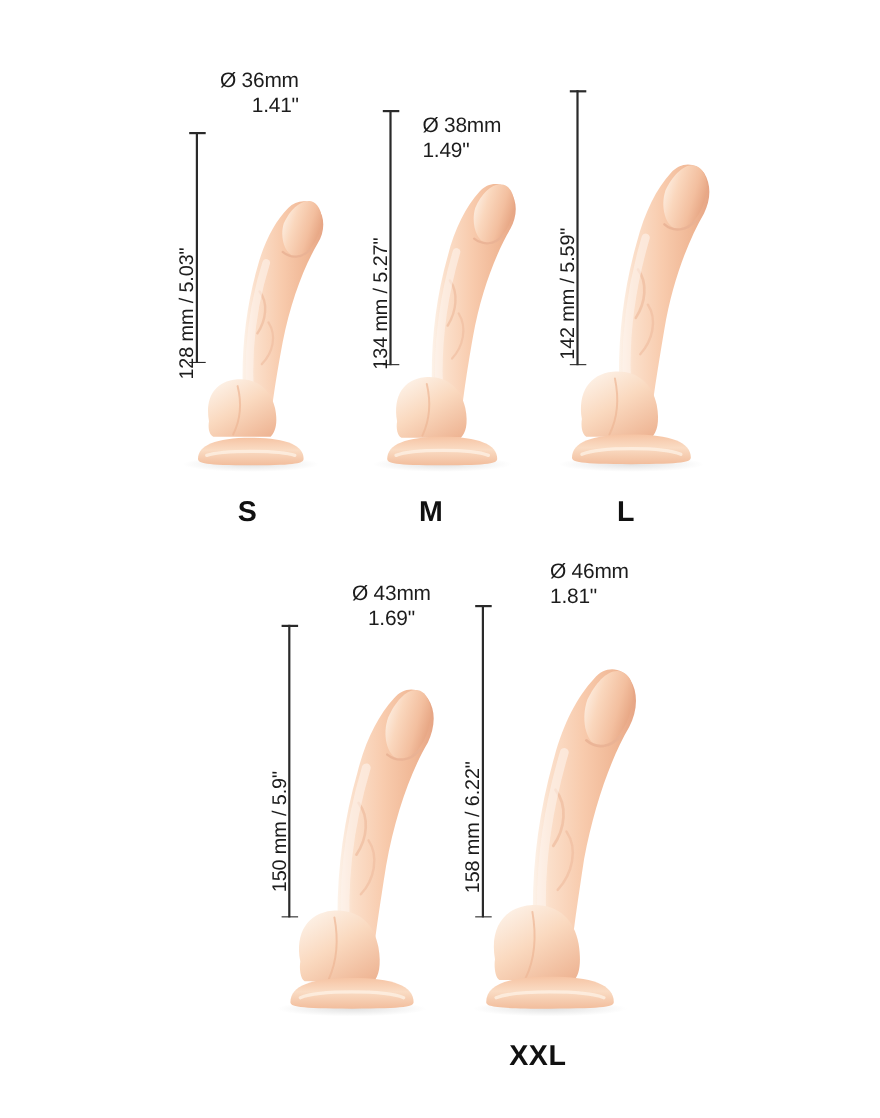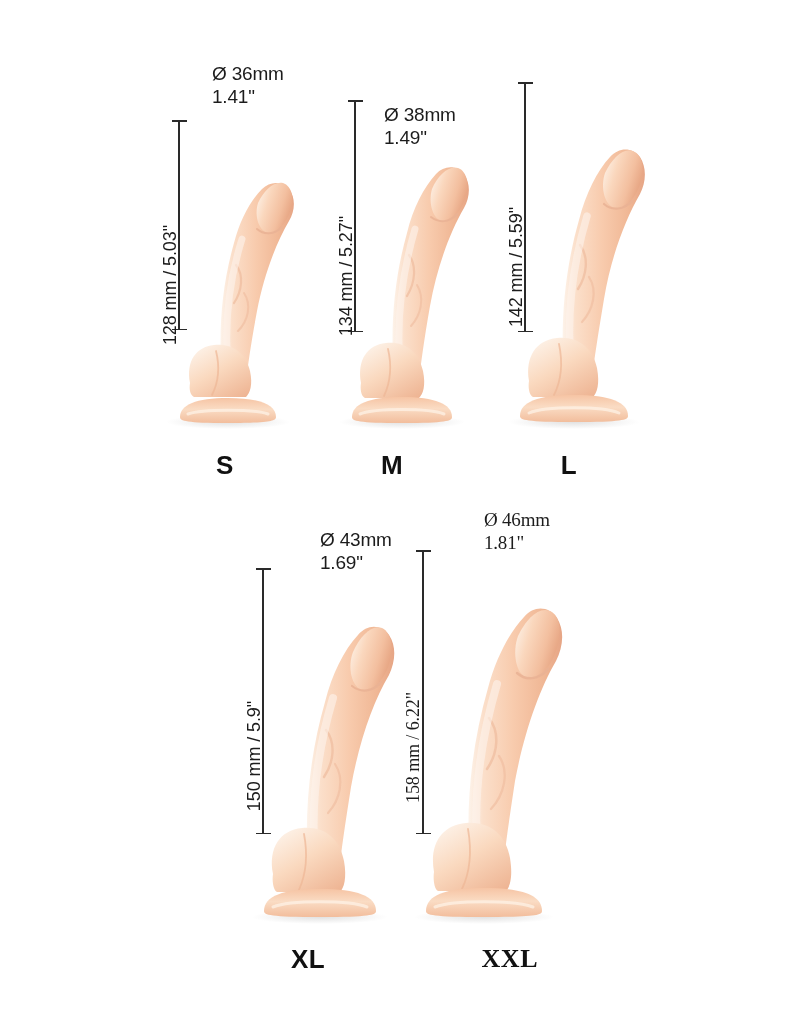--- a/index.html
+++ b/index.html
@@ -100,21 +100,21 @@
 </style>
 </head>
 <body>
 
 <div class="chart-canvas">
 
   <div class="row row-top">
 
     <div class="item" style="left:140px; top:0; width:170px; height:500px;">
 
-      <div class="dia-label" style="left:72px; top:62px;"><span>Ø 36mm</span><br><span>1.41"</span></div>
+      <div class="dia-label" style="left:60px; top:62px;text-align:right;"><span>Ø 36mm</span><br><span>1.41"</span></div>
 
       <div class="dim" style="left:38px; top:120px; height:210px;">
         <div class="dim-line"></div>
         <div class="dim-cap top"></div>
         <div class="dim-cap bot"></div>
         <div class="dim-text">128 mm / 5.03"</div>
       </div>
 
       <div class="product" style="left:18px; bottom:65px;">
         <svg width="140" height="320" viewBox="0 0 140 320">
@@ -306,21 +306,21 @@
       </div>
 
       <div class="size-label" style="left:30px; top:450px; width:110px;">L</div>
     </div>
   </div>
 
   <div class="row row-bottom">
 
     <div class="item" style="left:228px; top:0; width:180px; height:516px;">
 
-      <div class="dia-label" style="left:92px; top:28px;"><span>Ø 43mm</span><br><span>1.69"</span></div>
+      <div class="dia-label" style="left:92px; top:28px;text-align:center;"><span>Ø 43mm</span><br><span>1.69"</span></div>
 
       <div class="dim" style="left:34px; top:68px; height:266px;">
         <div class="dim-line"></div>
         <div class="dim-cap top"></div>
         <div class="dim-cap bot"></div>
         <div class="dim-text">150 mm / 5.9"</div>
       </div>
 
       <div class="product" style="left:14px; bottom:86px;">
         <svg width="160" height="380" viewBox="0 0 160 380">
@@ -369,24 +369,23 @@
           <path d="M31,324 C26,298 38,280 60,278 C83,276 98,289 102,311
                    C105,328 102,338 98,342 L35,342 C31,340 30,330 31,324 Z" fill="url(#gBallsXL)"></path>
           <path d="M62,284 C66,305 64,324 57,340" fill="none" stroke="#eeb795" stroke-width="1.8" stroke-linecap="round" opacity="0.7"></path>
 
           <path d="M22,361 C22,346 41,339 78,339 C115,339 134,346 134,361
                    C134,365 128,367 78,367 C28,367 22,365 22,361 Z" fill="url(#gBaseXL)"></path>
           <path d="M31,357 C48,350 108,350 125,357" fill="none" stroke="#fdf1e5" stroke-width="3" stroke-linecap="round" opacity="0.75"></path>
         </svg>
       </div>
 
-      <div class="size-label" style="left:20px; top:444px; width:120px;">XL</div>
     </div>
 
-    <div class="item" style="left:388px; top:0; width:190px; height:516px;font-family:Liberation Serif, serif;">
+    <div class="item" style="left:404px; top:0; width:190px; height:516px;">
 
       <div class="dia-label" style="left:96px; top:8px;"><span>Ø 46mm</span><br><span>1.81"</span></div>
 
       <div class="dim" style="left:34px; top:50px; height:284px;">
         <div class="dim-line"></div>
         <div class="dim-cap top"></div>
         <div class="dim-cap bot"></div>
         <div class="dim-text">158 mm / 6.22"</div>
       </div>
 
@@ -437,17 +436,17 @@
           <path d="M32,342 C27,314 40,295 64,293 C88,291 104,305 108,328
                    C111,347 108,357 104,361 L36,361 C32,359 31,348 32,342 Z" fill="url(#gBallsXXL)"></path>
           <path d="M66,299 C70,322 68,342 60,359" fill="none" stroke="#eeb795" stroke-width="1.8" stroke-linecap="round" opacity="0.7"></path>
 
           <path d="M24,381 C24,365 44,358 82,358 C120,358 140,365 140,381
                    C140,385 134,387 82,387 C30,387 24,385 24,381 Z" fill="url(#gBaseXXL)"></path>
           <path d="M33,377 C51,370 113,370 131,377" fill="none" stroke="#fdf1e5" stroke-width="3" stroke-linecap="round" opacity="0.75"></path>
         </svg>
       </div>
 
-      <div class="size-label" style="left:20px; top:444px; width:130px;text-align:right;">XXL</div>
+      <div class="size-label" style="left:20px; top:444px; width:130px;">XXL</div>
     </div>
   </div>
 
 </div>
 
 </body></html>

